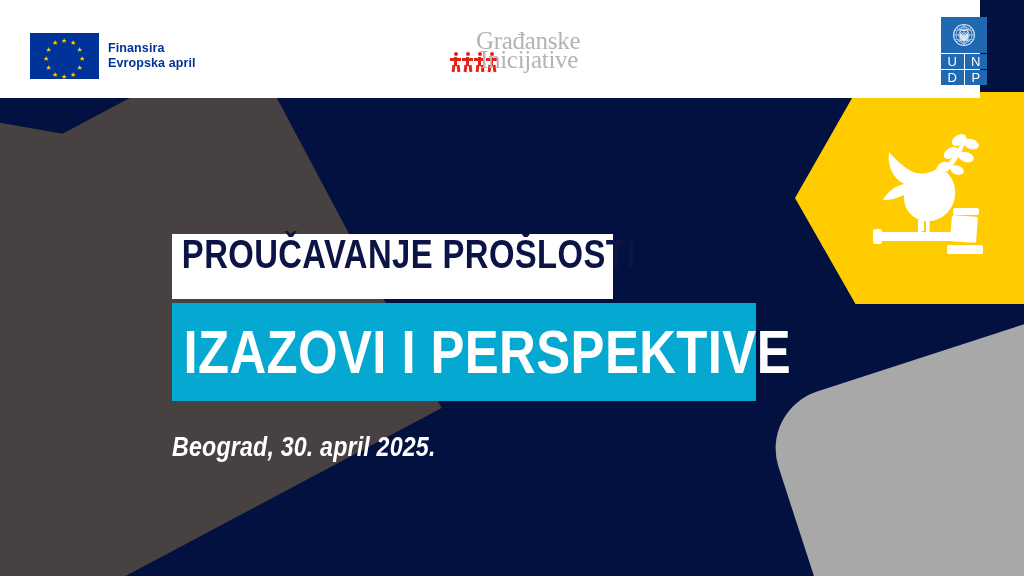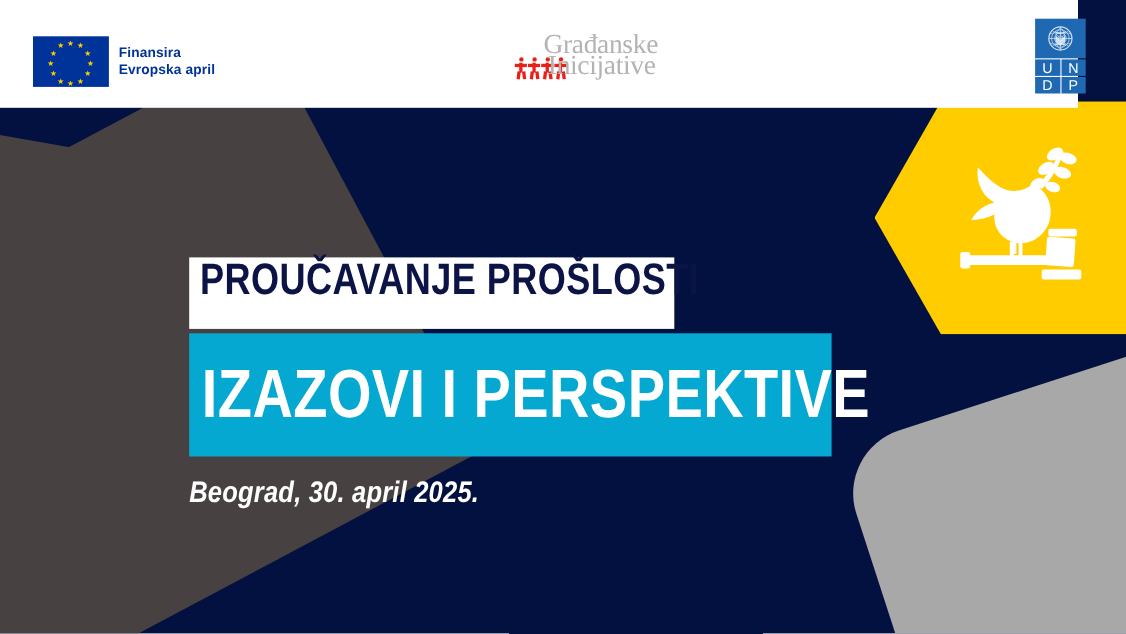--- a/index.html
+++ b/index.html
@@ -66,21 +66,21 @@
     font-weight: bold;
     font-size: 12.5px;
     line-height: 15px;
     letter-spacing: 0.1px;
     white-space: nowrap;
   }
 
   
   .gi-logo {
     position: absolute;
-    left: 468px;
+    left: 450px;
     top: 30px;
     width: 150px;
     height: 48px;
   }
   .gi-people {
     position: absolute;
     left: 0px;
     top: 22px;
     display: flex;
     gap: 1px;
@@ -267,21 +267,21 @@
     padding-left: 12px;
     transform: scaleX(0.82);
     transform-origin: left center;
     white-space: nowrap;
   }
   .title-band-cyan {
     position: absolute;
     left: 172px;
     top: 303px;
     width: 584px;
-    height: 112px;
+    height: 98px;
     background: #05a8d0;
     z-index: 20;
     display: flex;
     align-items: center;
   }
   .title-line2 {
     color: #ffffff;
     font-family: "Liberation Sans Narrow", "Liberation Sans", sans-serif;
     font-weight: bold;
     font-size: 62px;

